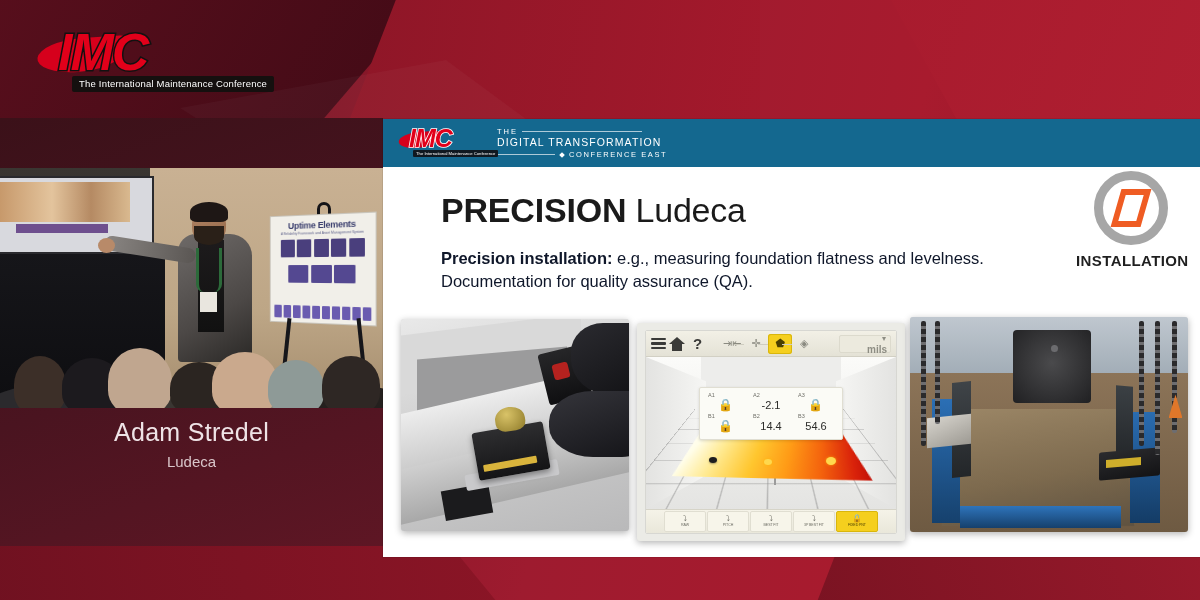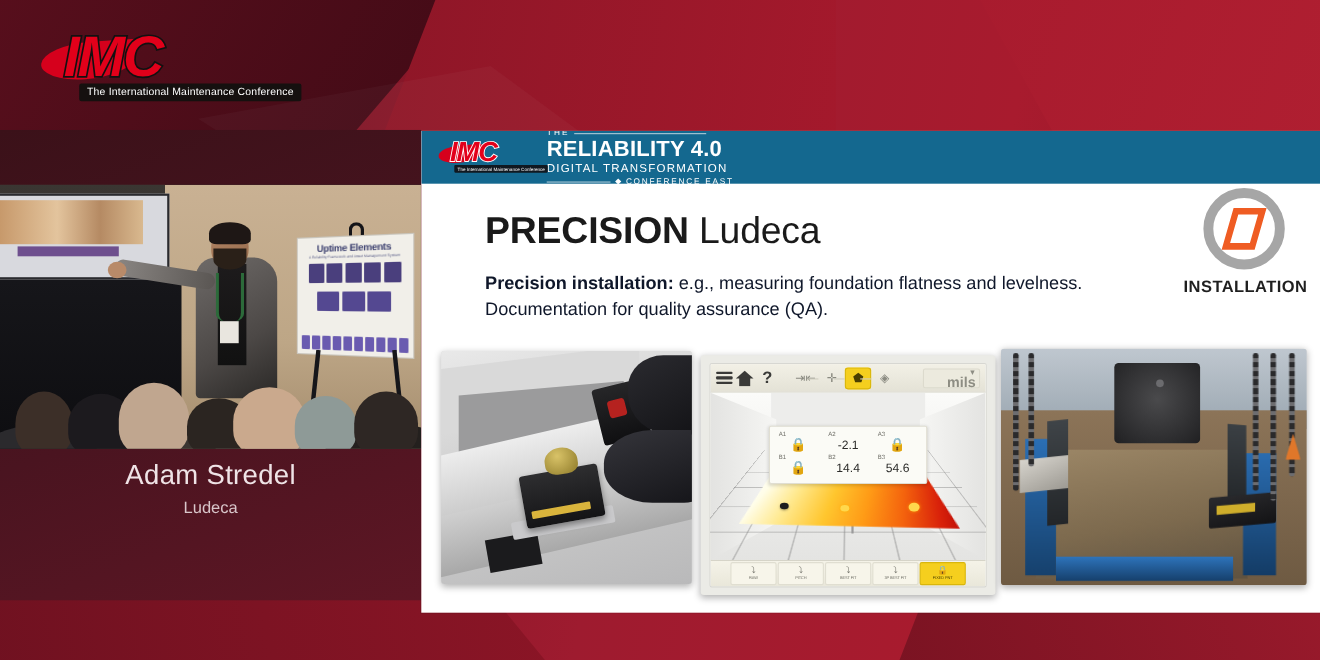--- a/index.html
+++ b/index.html
@@ -383,21 +383,21 @@
   }
   .tb-unit {
     margin-left:auto; margin-right:5px; width:52px; height:18px;
     background:#eceade; border:1px solid #dcdacd; border-radius:2px;
     position:relative;
   }
   .tb-wifi {
     position:absolute; right:4px; top:-2px; font-size:8px; color:#8d8d83;
   }
   .tb-mils {
-    position:absolute; right:3px; bottom:-3px; font-size:13px; color:#8d8d83; font-weight:bold;
+    position:absolute; right:3px; bottom:-3px; font-size:10px; color:#8d8d83; font-weight:bold;
   }
   .app-banner {
     position:absolute; left:50%; transform:translateX(-50%); top:29px;
     background:#ffffff; border:1px solid #e2e0d6;
     padding:2px 10px; font-size:10.5px; color:#2a2a28; white-space:nowrap;
     letter-spacing:.2px;
   }
 
   .app-room {
     position:absolute; left:0; top:26px; right:0; bottom:24px;
@@ -601,21 +601,20 @@
       <div class="banner-imc">
         <div class="bi-swoosh"></div>
         <div class="bi-word">IMC</div>
         <div class="bi-tag">The International Maintenance Conference</div>
       </div>
       <div class="banner-text">
         <div class="bt-the">
           <span>THE</span>
           <span class="rule"></span>
         </div>
-        <div class="bt-main">RELIABILITY 4.0</div>
         <div class="bt-sub">DIGITAL TRANSFORMATION</div>
         <div class="bt-east">
           <span class="rule2"></span>
           <span class="dot"></span>
           <span>CONFERENCE EAST</span>
         </div>
       </div>
     </div>
 
     <div class="slide-title">

